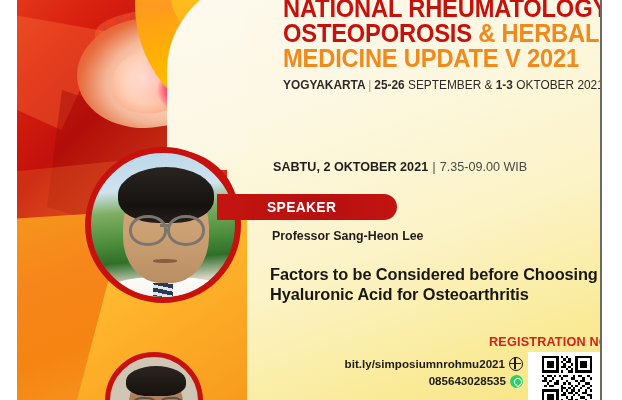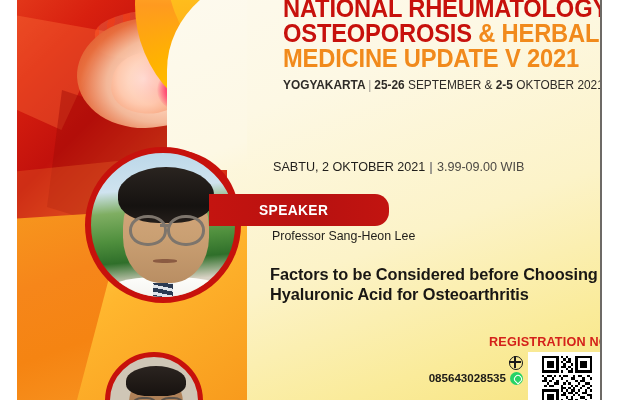--- a/index.html
+++ b/index.html
@@ -126,34 +126,34 @@
     background:linear-gradient(90deg,#f58a17 0%,#f2921f 45%,#ef8c17 100%);
     display:flex;align-items:center;
   }
   .symbar span{
     color:#fff;font-size:22px;font-weight:700;letter-spacing:.3px;
     margin-left:38px;transform:scaleX(.94);transform-origin:left center;white-space:nowrap;
   }
   .datetime{
     position:absolute;left:256px;top:160px;font-size:12.6px;white-space:nowrap;
   }
-  .datetime .b{font-weight:400;color:#211f1c;}
+  .datetime .b{font-weight:700;color:#211f1c;}
   .datetime .sep{color:#8d8a84;font-weight:700;padding:0 4px;}
   .datetime .n{color:#4c4944;font-weight:400;}
 
   
   .pill{
-    position:absolute;left:192px;top:194px;width:180px;height:32px;
+    position:absolute;left:200px;top:194px;width:180px;height:26px;
     background:linear-gradient(90deg,#c41410 0%,#b81110 60%,#c21410 100%);
     border-radius:0 14px 14px 0;display:flex;align-items:center;
   }
   .pill span{color:#fff;font-size:14.5px;font-weight:700;letter-spacing:.4px;
     margin-left:50px;transform:scaleX(.95);transform-origin:left center;}
 
-  .spk-name{position:absolute;left:255px;top:228px;font-size:12.4px;color:#1f1d1a;line-height:1.34;font-weight:400;}
+  .spk-name{position:absolute;left:255px;top:228px;font-size:12.4px;color:#1f1d1a;line-height:1.34;font-weight:700;}
   .talk{position:absolute;left:253px;top:264px;font-size:17.4px;color:#191714;font-weight:700;
     line-height:1.17;letter-spacing:-.1px;transform:scaleX(.94);transform-origin:left top;white-space:nowrap;}
 
   
   .regnow{position:absolute;left:472px;top:334px;font-size:13.6px;font-weight:700;color:#d4211a;
     letter-spacing:.2px;transform:scaleX(.93);transform-origin:left center;white-space:nowrap;}
   .contact{position:absolute;left:316px;top:356px;font-size:11.6px;color:#1d1b18;font-weight:700;
     text-align:right;width:190px;line-height:1.45;}
   .crow{display:flex;align-items:center;justify-content:flex-end;gap:4px;}
   .globe{width:12px;height:12px;border-radius:50%;border:1.4px solid #1a1a1a;position:relative;display:inline-block;}
@@ -206,45 +206,46 @@
       <div class="ps-head"></div>
       <div class="ps-hair"></div>
       <div class="ps-glassL"></div>
       <div class="ps-glassR"></div>
     </div>
 
     <div class="headline">
       <div class="h-line h1">NATIONAL RHEUMATOLOGY</div>
       <div class="h-line"><span class="h2a">OSTEOPOROSIS</span> <span class="h2b">&amp; HERBAL</span></div>
       <div class="h-line h3">MEDICINE UPDATE V 2021</div>
-      <div class="h-sub"><span>YOGYAKARTA</span><span class="bar">|</span><span>25-26</span> <span class="light">SEPTEMBER &amp;</span> <span>2-5</span> <span class="light">OKTOBER 2021</span></div>
+      <div class="h-sub"><span>YOGYAKARTA</span><span class="bar">|</span><span>25-26</span> <span class="light">SEPTEMBER &amp;</span> <span>1-3</span> <span class="light">OKTOBER 2021</span></div>
     </div>
 
 
     <div class="datetime">
-      <span class="b">SABTU, 2 OKTOBER 2021</span><span class="sep">|</span><span class="n">3.99-09.00 WIB</span>
+      <span class="b">SABTU, 2 OKTOBER 2021</span><span class="sep">|</span><span class="n">7.35-09.00 WIB</span>
     </div>
 
     <div class="pill">
       <span>SPEAKER</span>
     </div>
 
     <div class="spk-name">
       <div>Professor Sang-Heon Lee</div>
     </div>
 
     <div class="talk">
       <div>Factors to be Considered before Choosing</div>
       <div>Hyaluronic Acid for Osteoarthritis</div>
     </div>
 
     <div class="regnow">REGISTRATION NOW !</div>
 
     <div class="contact">
       <div class="crow">
+        <span>bit.ly/simposiumnrohmu2021</span>
         <span class="globe"></span>
       </div>
       <div class="crow">
         <span>085643028535</span>
         <span class="wa"></span>
       </div>
     </div>
 
     <div class="qr">
       <svg width="70" height="50" viewBox="0 0 21 21" shape-rendering="crispEdges">

